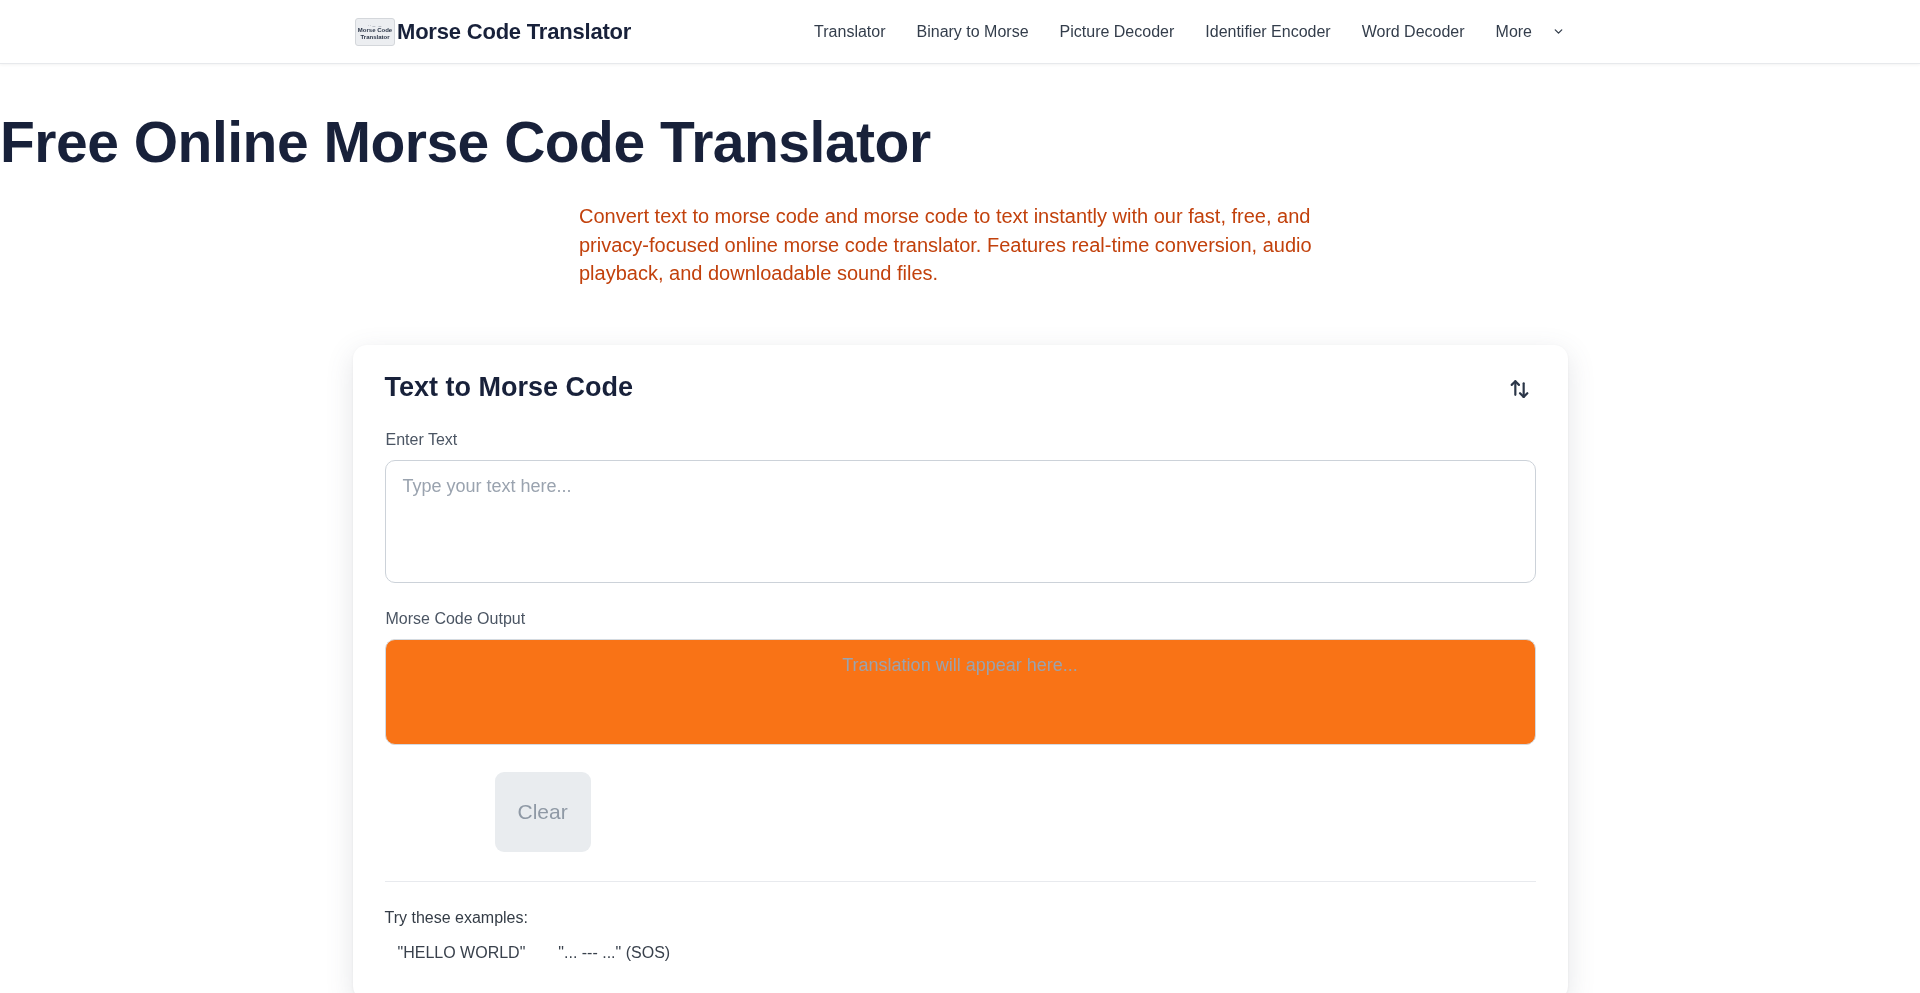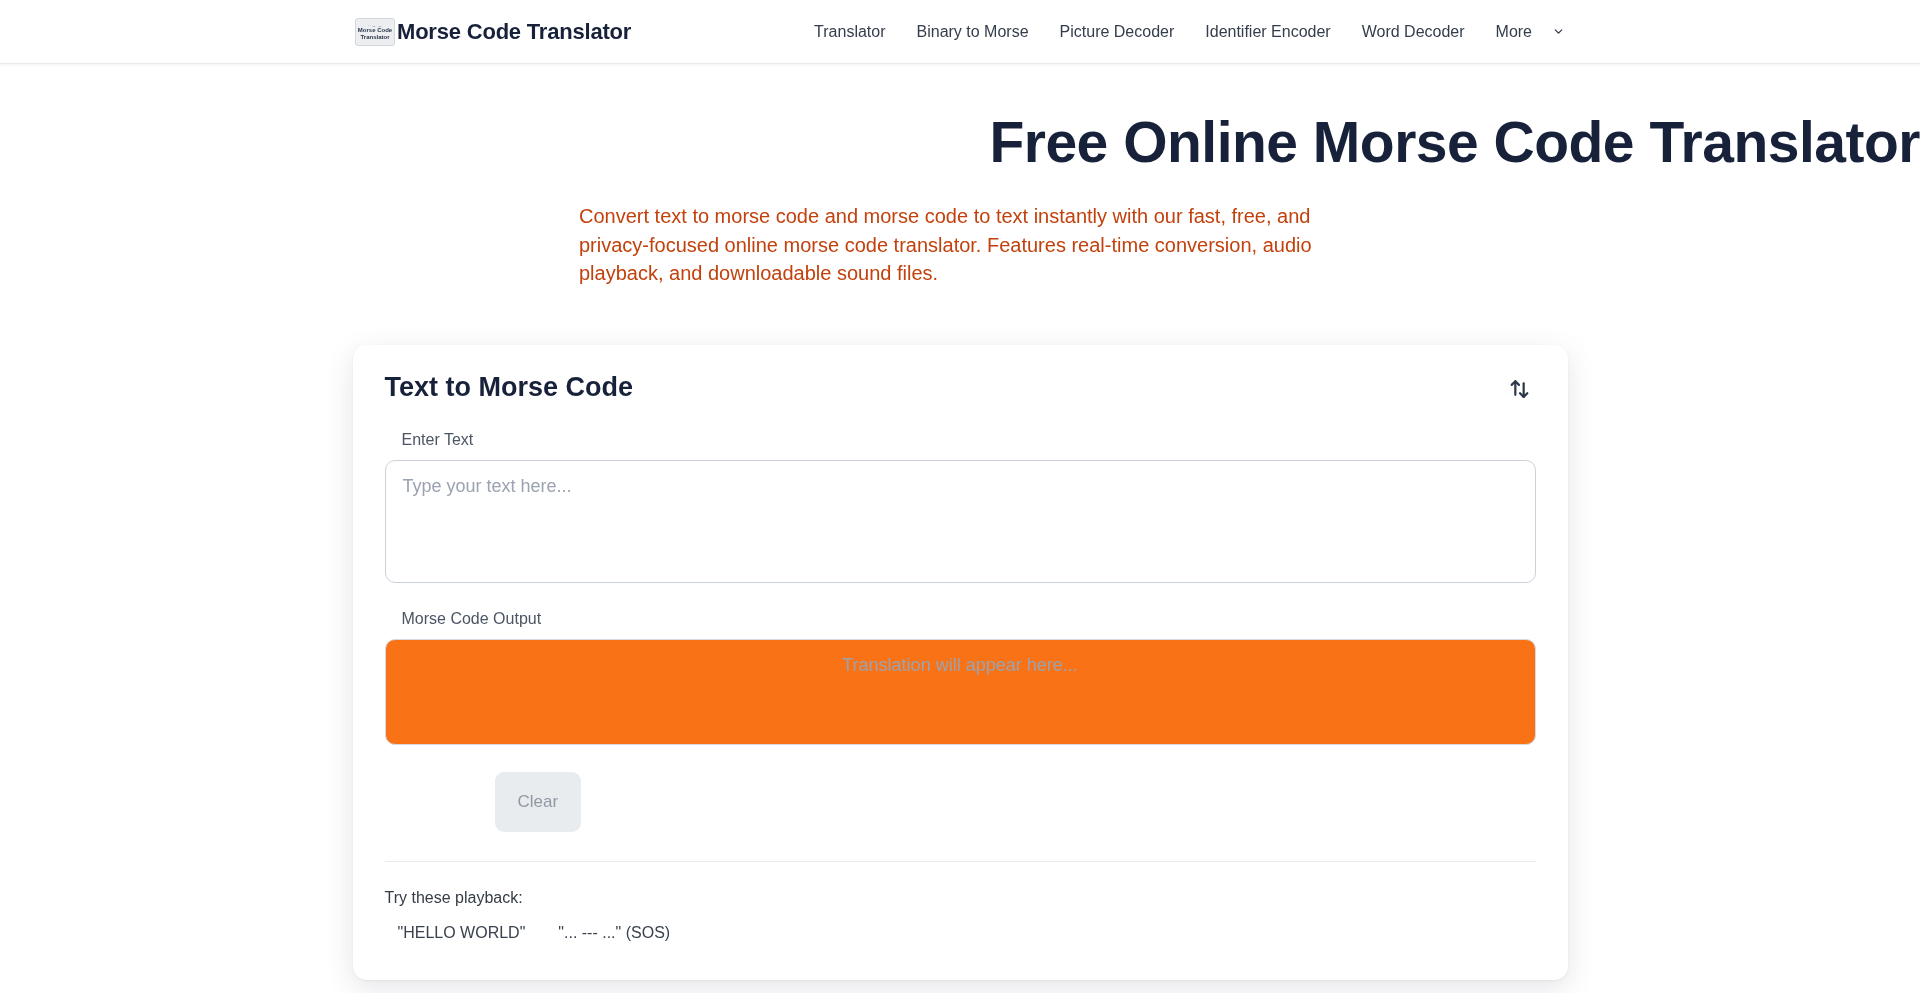--- a/index.html
+++ b/index.html
@@ -75,21 +75,21 @@
   .nav-more {
     display: flex;
     align-items: center;
     gap: 20px;
   }
   .chevron-down svg { display: block; }
 
   
   .hero-title {
     margin: 45px 0 0 0;
-    text-align: right;
+    text-align: left;
     font-size: 57px;
     line-height: 1.18;
     font-weight: 800;
     letter-spacing: -0.5px;
     color: #18213a;
   }
   .hero-subtitle {
     width: 762px;
     margin: 26px auto 0 auto;
     text-align: left;
@@ -120,21 +120,21 @@
   }
   .swap-btn {
     background: none;
     border: none;
     padding: 4px;
     cursor: pointer;
     line-height: 0;
   }
   .field-label {
     display: block;
-    margin: 27px 0 11px 17px;
+    margin: 27px 0 11px 1px;
     font-size: 16px;
     color: #4b5563;
   }
   textarea {
     display: block;
     width: 100%;
     border: 1px solid #ccd2d9;
     border-radius: 10px;
     padding: 15px 17px;
     font-size: 18px;
@@ -149,22 +149,22 @@
 
   .button-row {
     margin-top: 27px;
     padding-left: 110px;
   }
   .clear-btn {
     background: #e9ecef;
     color: #8f99a5;
     border: none;
     border-radius: 9px;
-    padding: 20px 23px;
-    font-size: 17px;
+    padding: 28px 23px;
+    font-size: 21px;
     font-family: "Liberation Sans", sans-serif;
     cursor: pointer;
     text-align: right;
   }
 
   .divider {
     border: none;
     border-top: 1px solid #e8eaee;
     margin: 29px 0 0 0;
   }
@@ -244,19 +244,19 @@
 
     <label class="field-label">Morse Code Output</label>
     <textarea class="output-area" placeholder="Translation will appear here..." style=""></textarea>
 
     <div class="button-row">
       <button class="clear-btn">Clear</button>
     </div>
 
     <hr class="divider">
 
-    <div class="examples-heading">Try these playback:</div>
+    <div class="examples-heading">Try these examples:</div>
     <div class="examples-row">
       <a class="example-link">"HELLO WORLD"</a>
       <a class="example-link">"... --- ..." (SOS)</a>
     </div>
   </section>
 </main>
 
 </body></html>

